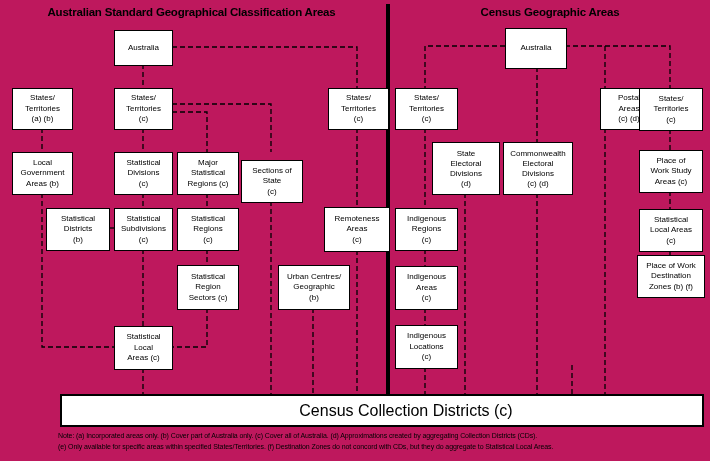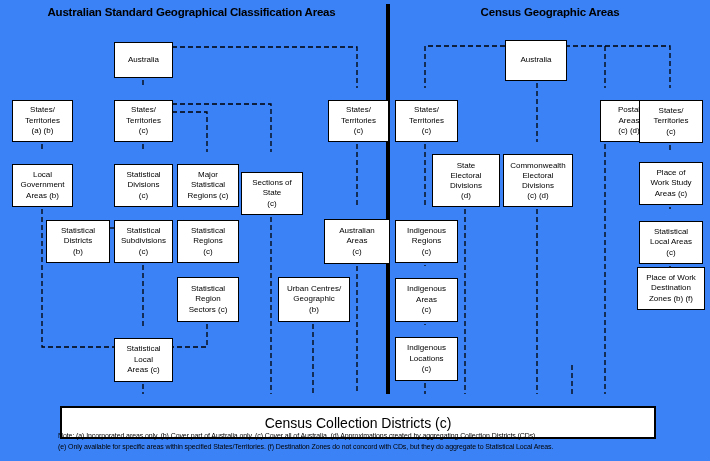--- a/index.html
+++ b/index.html
@@ -1,24 +1,24 @@
 <!DOCTYPE html>
 <html><head>
 <meta charset="utf-8">
 <style>
   html,body{margin:0;padding:0;background:#fff;}
-  .stage{position:relative;width:710px;height:461px;background:#3b82f6;
+  .stage{position:relative;width:710px;height:461px;background:#be185d;
          font-family:"Liberation Sans",sans-serif;color:#000;overflow:hidden;}
   .lines{position:absolute;left:0;top:0;}
   .node{position:absolute;border:1px solid #000;background:#fff;
         display:flex;align-items:center;justify-content:center;
         text-align:center;white-space:pre-line;
-        font-size:8px;line-height:10.5px;margin-top:12px;}
+        font-size:8px;line-height:10.5px;}
   .node4{line-height:10px;}
-  .bar{font-size:14px;border-width:2px;line-height:normal;}
+  .bar{font-size:16px;border-width:2px;line-height:normal;padding-left:48px;}
   .title{position:absolute;text-align:center;font-weight:bold;
          font-size:11.5px;letter-spacing:-0.2px;white-space:nowrap;}
   .note{position:absolute;font-size:7px;letter-spacing:-0.1px;white-space:nowrap;}
   .divider{position:absolute;background:#000;}
 </style>
 </head>
 <body>
 
 <div class="stage">
 
@@ -66,21 +66,21 @@
 (c)</div>
   <div class="node" style="left:46px;top:208px;width:62px;height:41px">Statistical
 Districts
 (b)</div>
   <div class="node" style="left:114px;top:208px;width:57px;height:41px">Statistical
 Subdivisions
 (c)</div>
   <div class="node" style="left:177px;top:208px;width:60px;height:41px">Statistical
 Regions
 (c)</div>
-  <div class="node" style="left:324px;top:207px;width:64px;height:43px">Australian
+  <div class="node" style="left:324px;top:207px;width:64px;height:43px">Remoteness
 Areas
 (c)</div>
   <div class="node" style="left:177px;top:265px;width:60px;height:43px">Statistical
 Region
 Sectors (c)</div>
   <div class="node" style="left:278px;top:265px;width:70px;height:43px">Urban Centres/
 Geographic
 (b)</div>
   <div class="node" style="left:114px;top:326px;width:57px;height:42px">Statistical
 Local

